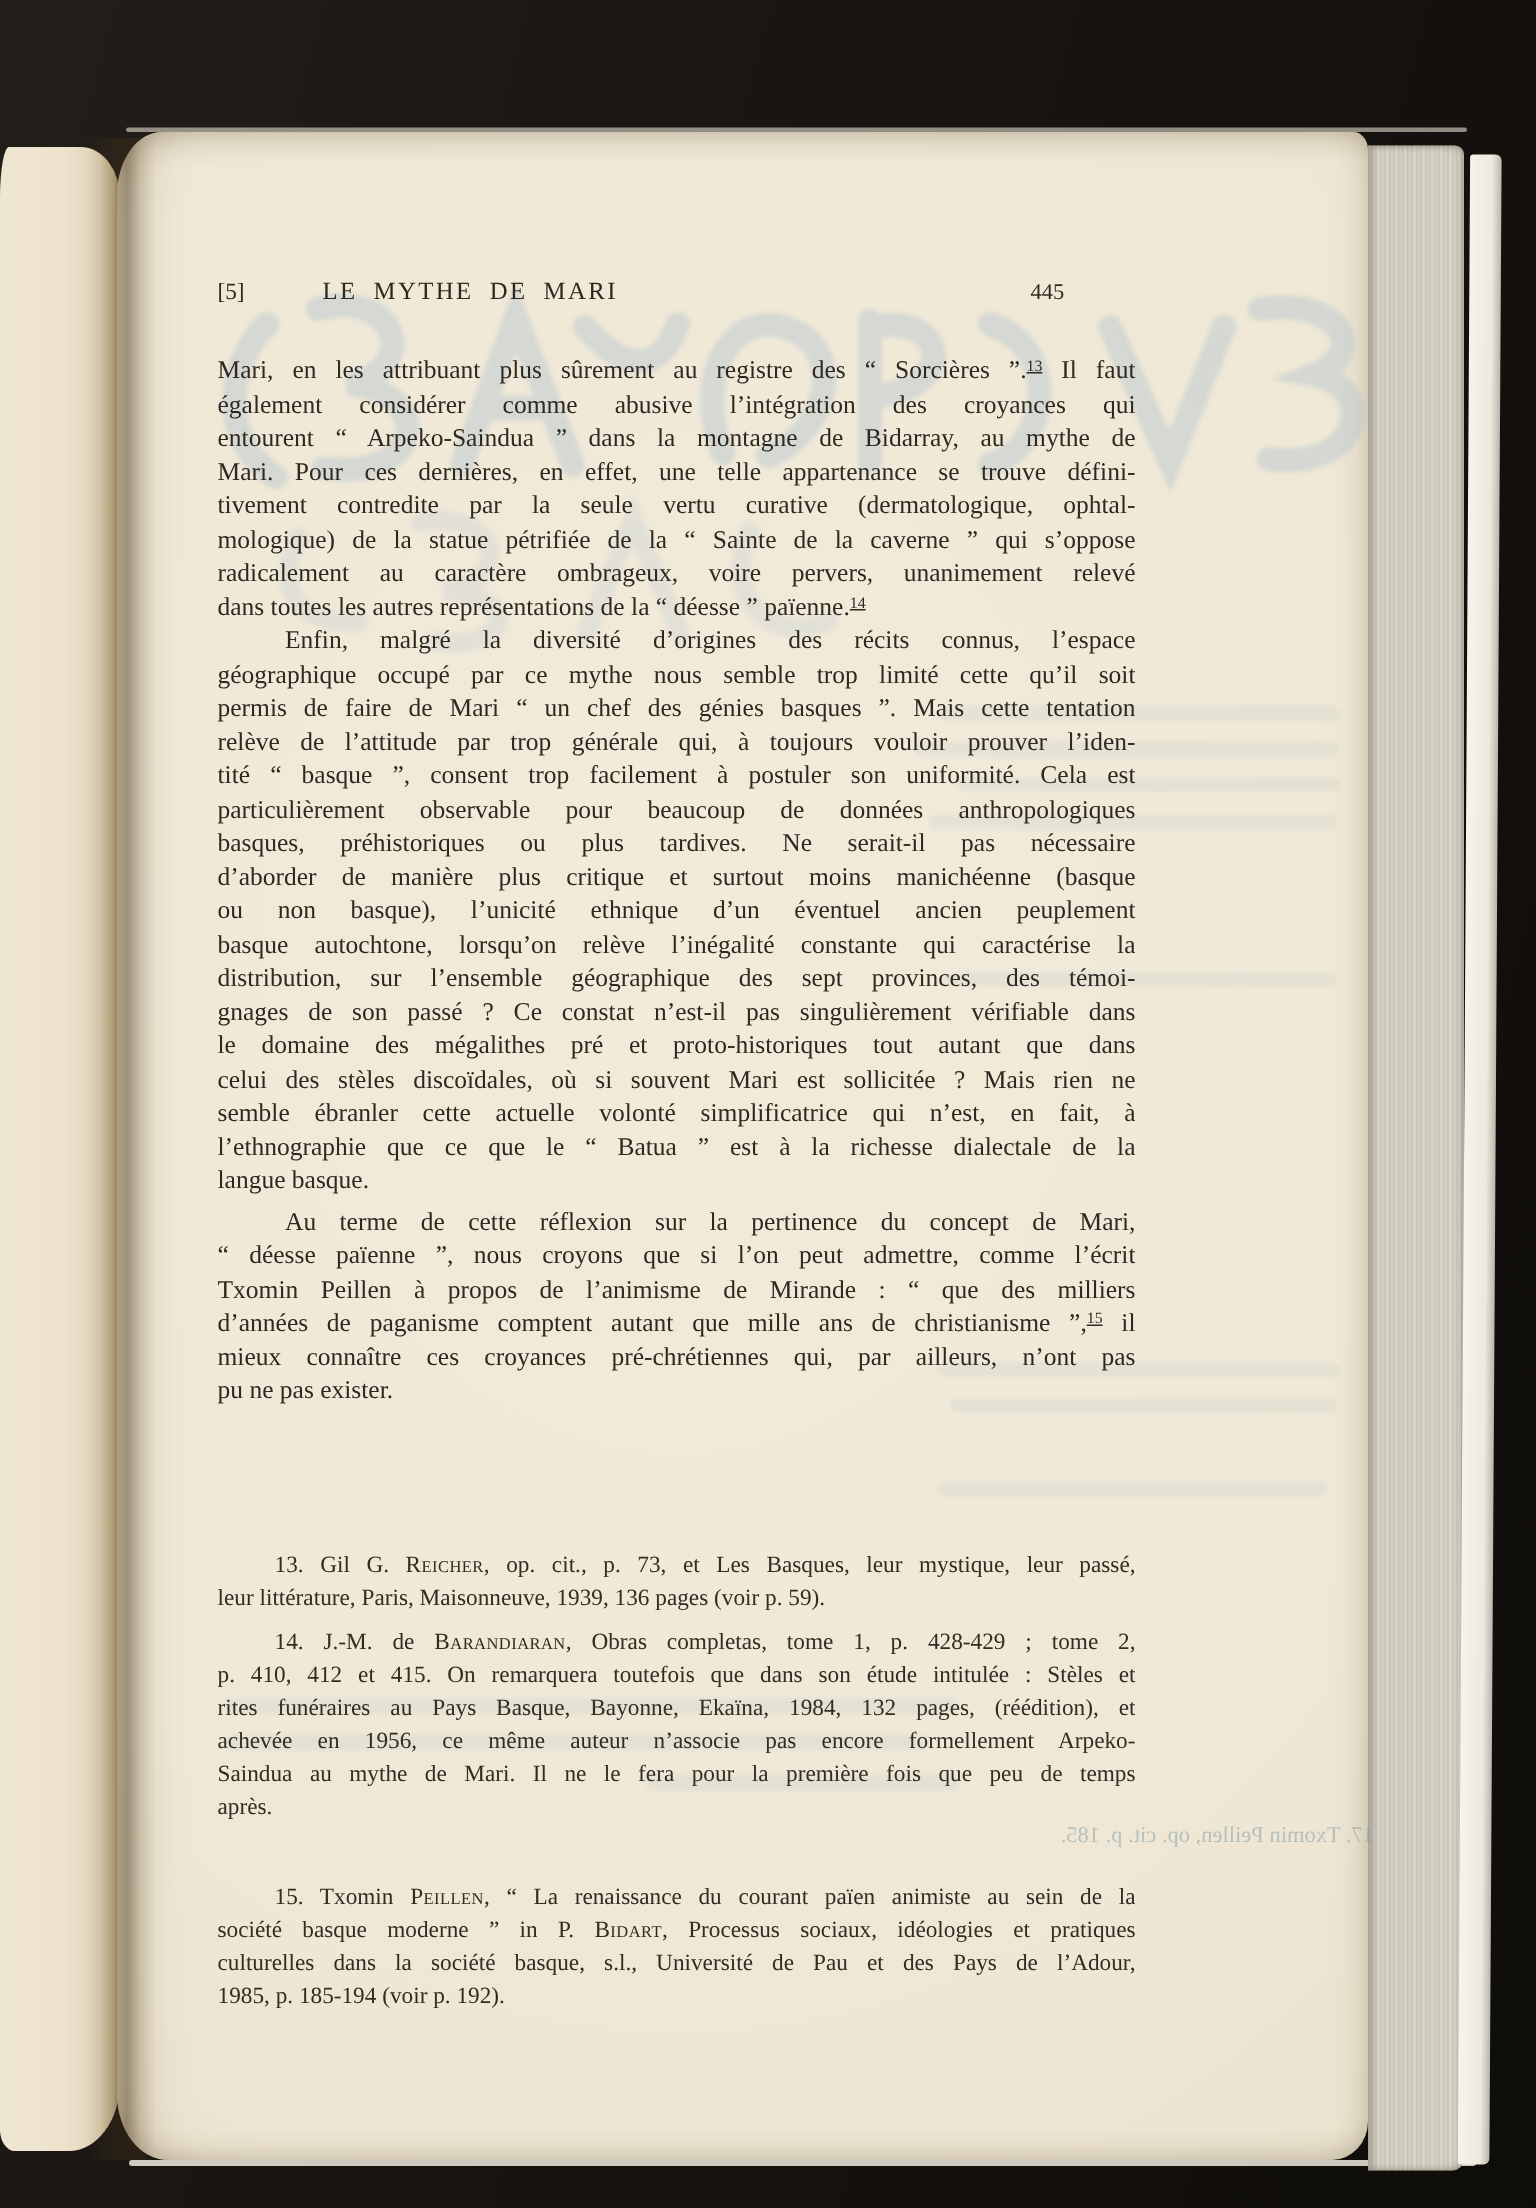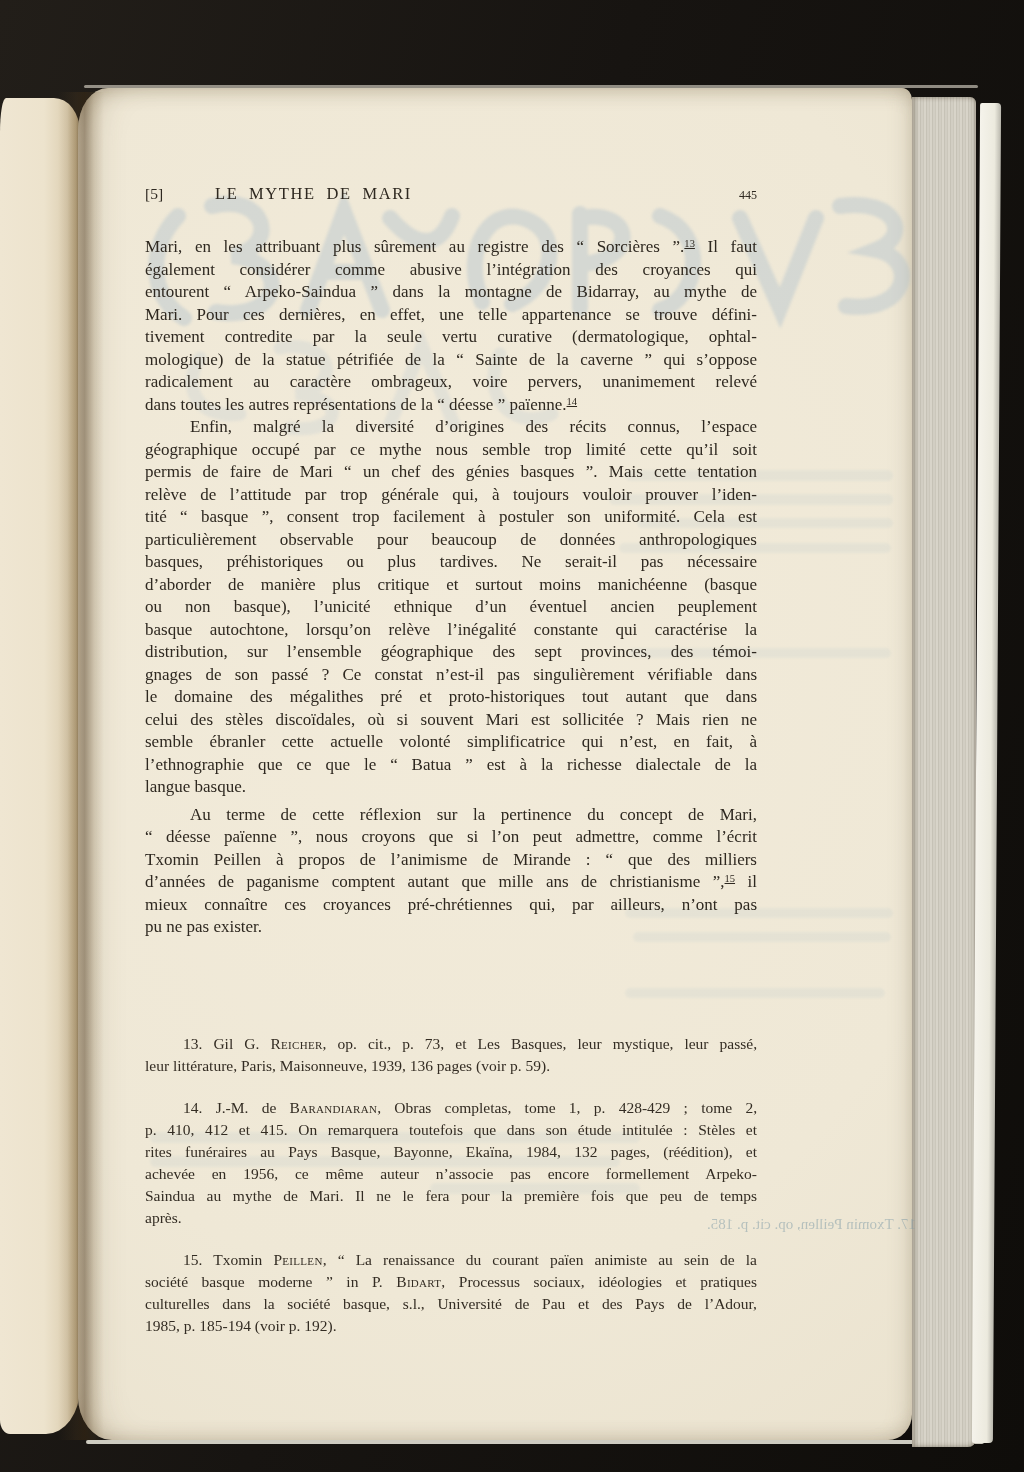--- a/index.html
+++ b/index.html
@@ -51,35 +51,35 @@
     font-size:15px;color:#7e9aa6;opacity:.5;transform:scaleX(-1);
     filter:blur(.5px);white-space:nowrap;overflow:hidden;
   }
   
   .header{
     position:absolute;left:67px;top:96px;width:612px;z-index:2;
     display:flex;align-items:baseline;color:#2e2820;
   }
   .folio{font-size:15.5px;width:70px;}
   .running-title{flex:1;text-align:left;font-size:16.5px;letter-spacing:1.6px;word-spacing:5px;}
-  .pagenum{width:70px;text-align:right;font-size:12px;}
+  .pagenum{width:70px;text-align:left;font-size:15px;}
   .textblock{position:absolute;left:67px;top:148px;width:612px;z-index:2;color:#2e2820;}
   .footnotes{position:absolute;left:67px;top:945px;width:612px;z-index:2;color:#332c23;}
   .line{
     text-align:justify;text-align-last:justify;text-justify:inter-word;
     overflow:hidden;white-space:normal;
   }
   .textblock .line{font-size:17px;height:22.5px;line-height:22.5px;}
   .footnotes .line{font-size:15.5px;height:22px;line-height:22px;}
   .line.last{text-align-last:left;}
   .para.indent .line.first{text-indent:45px;}
   .footnotes .para .line.first{text-indent:38px;}
   .textblock .para:nth-of-type(3){margin-top:5px;}
-  .footnotes .para:nth-of-type(2){margin-top:20px;}
-  .footnotes .para:nth-of-type(3){margin-top:20px;}
+  .footnotes .para:nth-of-type(2){margin-top:7px;}
+  .footnotes .para:nth-of-type(3){margin-top:38px;}
   .it{}
   .sc{font-variant:small-caps;letter-spacing:.3px;}
   .sup{font-size:.62em;position:relative;top:-.45em;letter-spacing:0;text-decoration:underline;}
 </style>
 </head>
 <body>
 
 <div class="top-rim"></div>
 <div class="bottom-rim"></div>
 <div class="left-page"></div>

